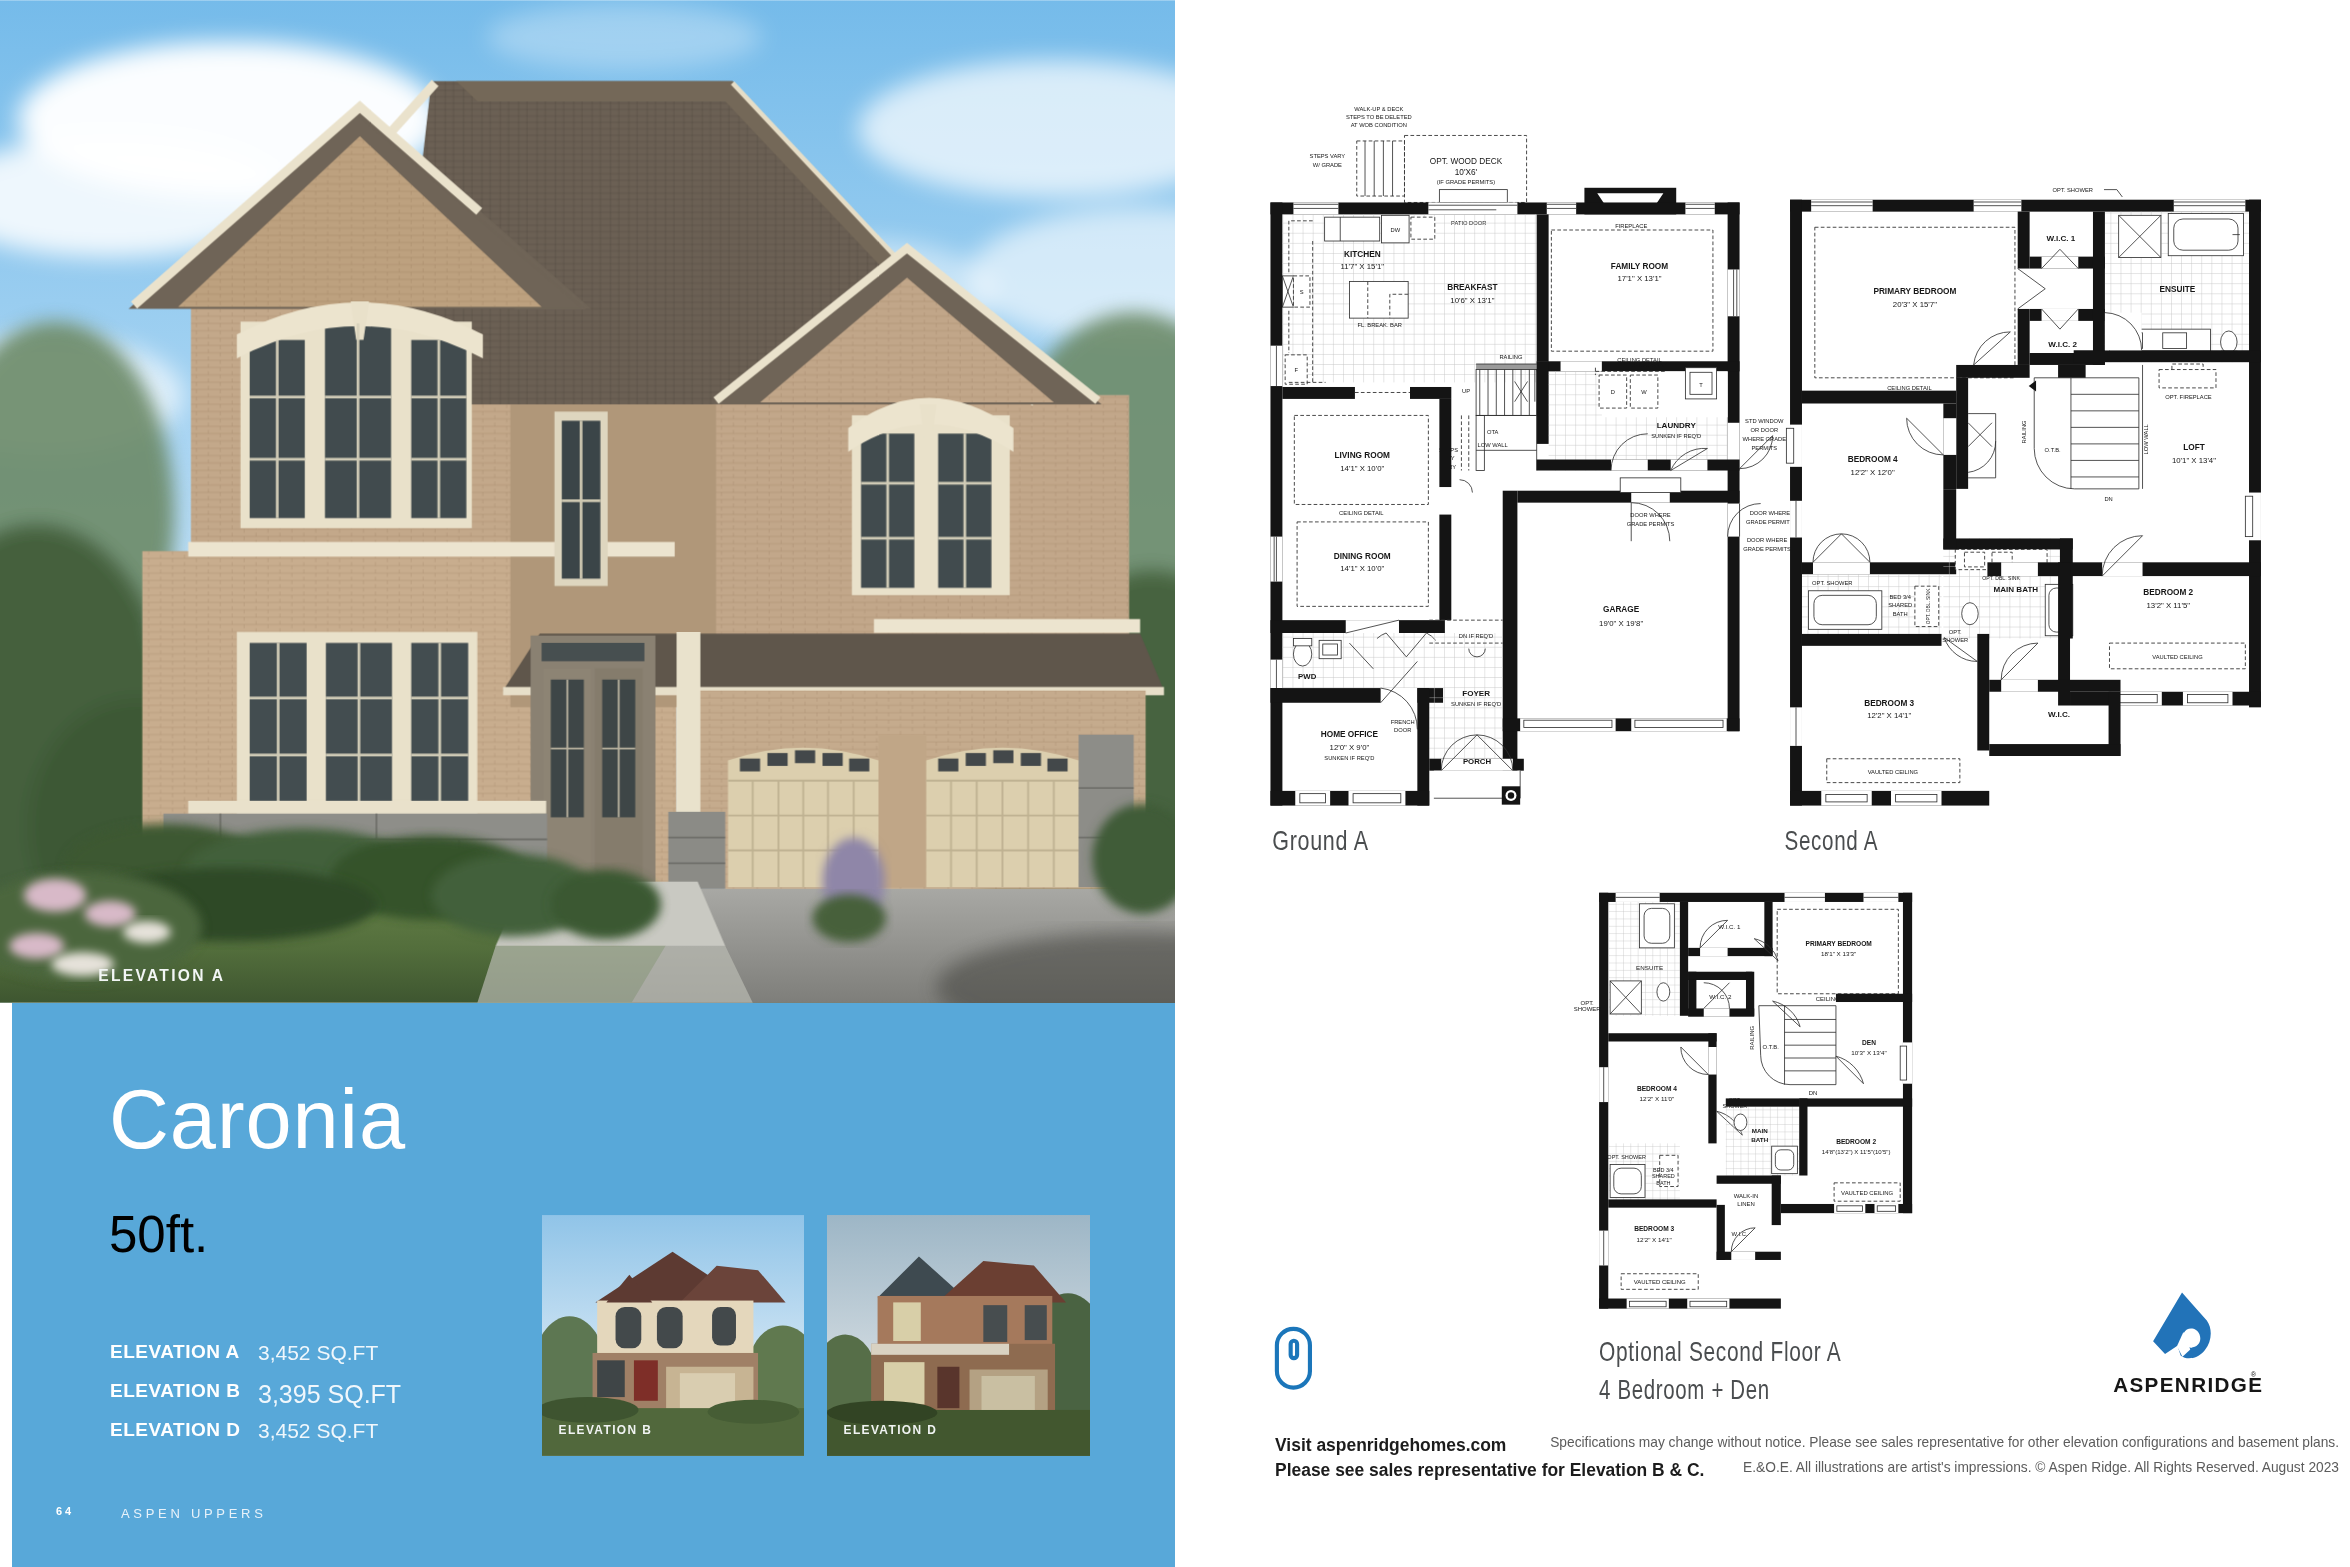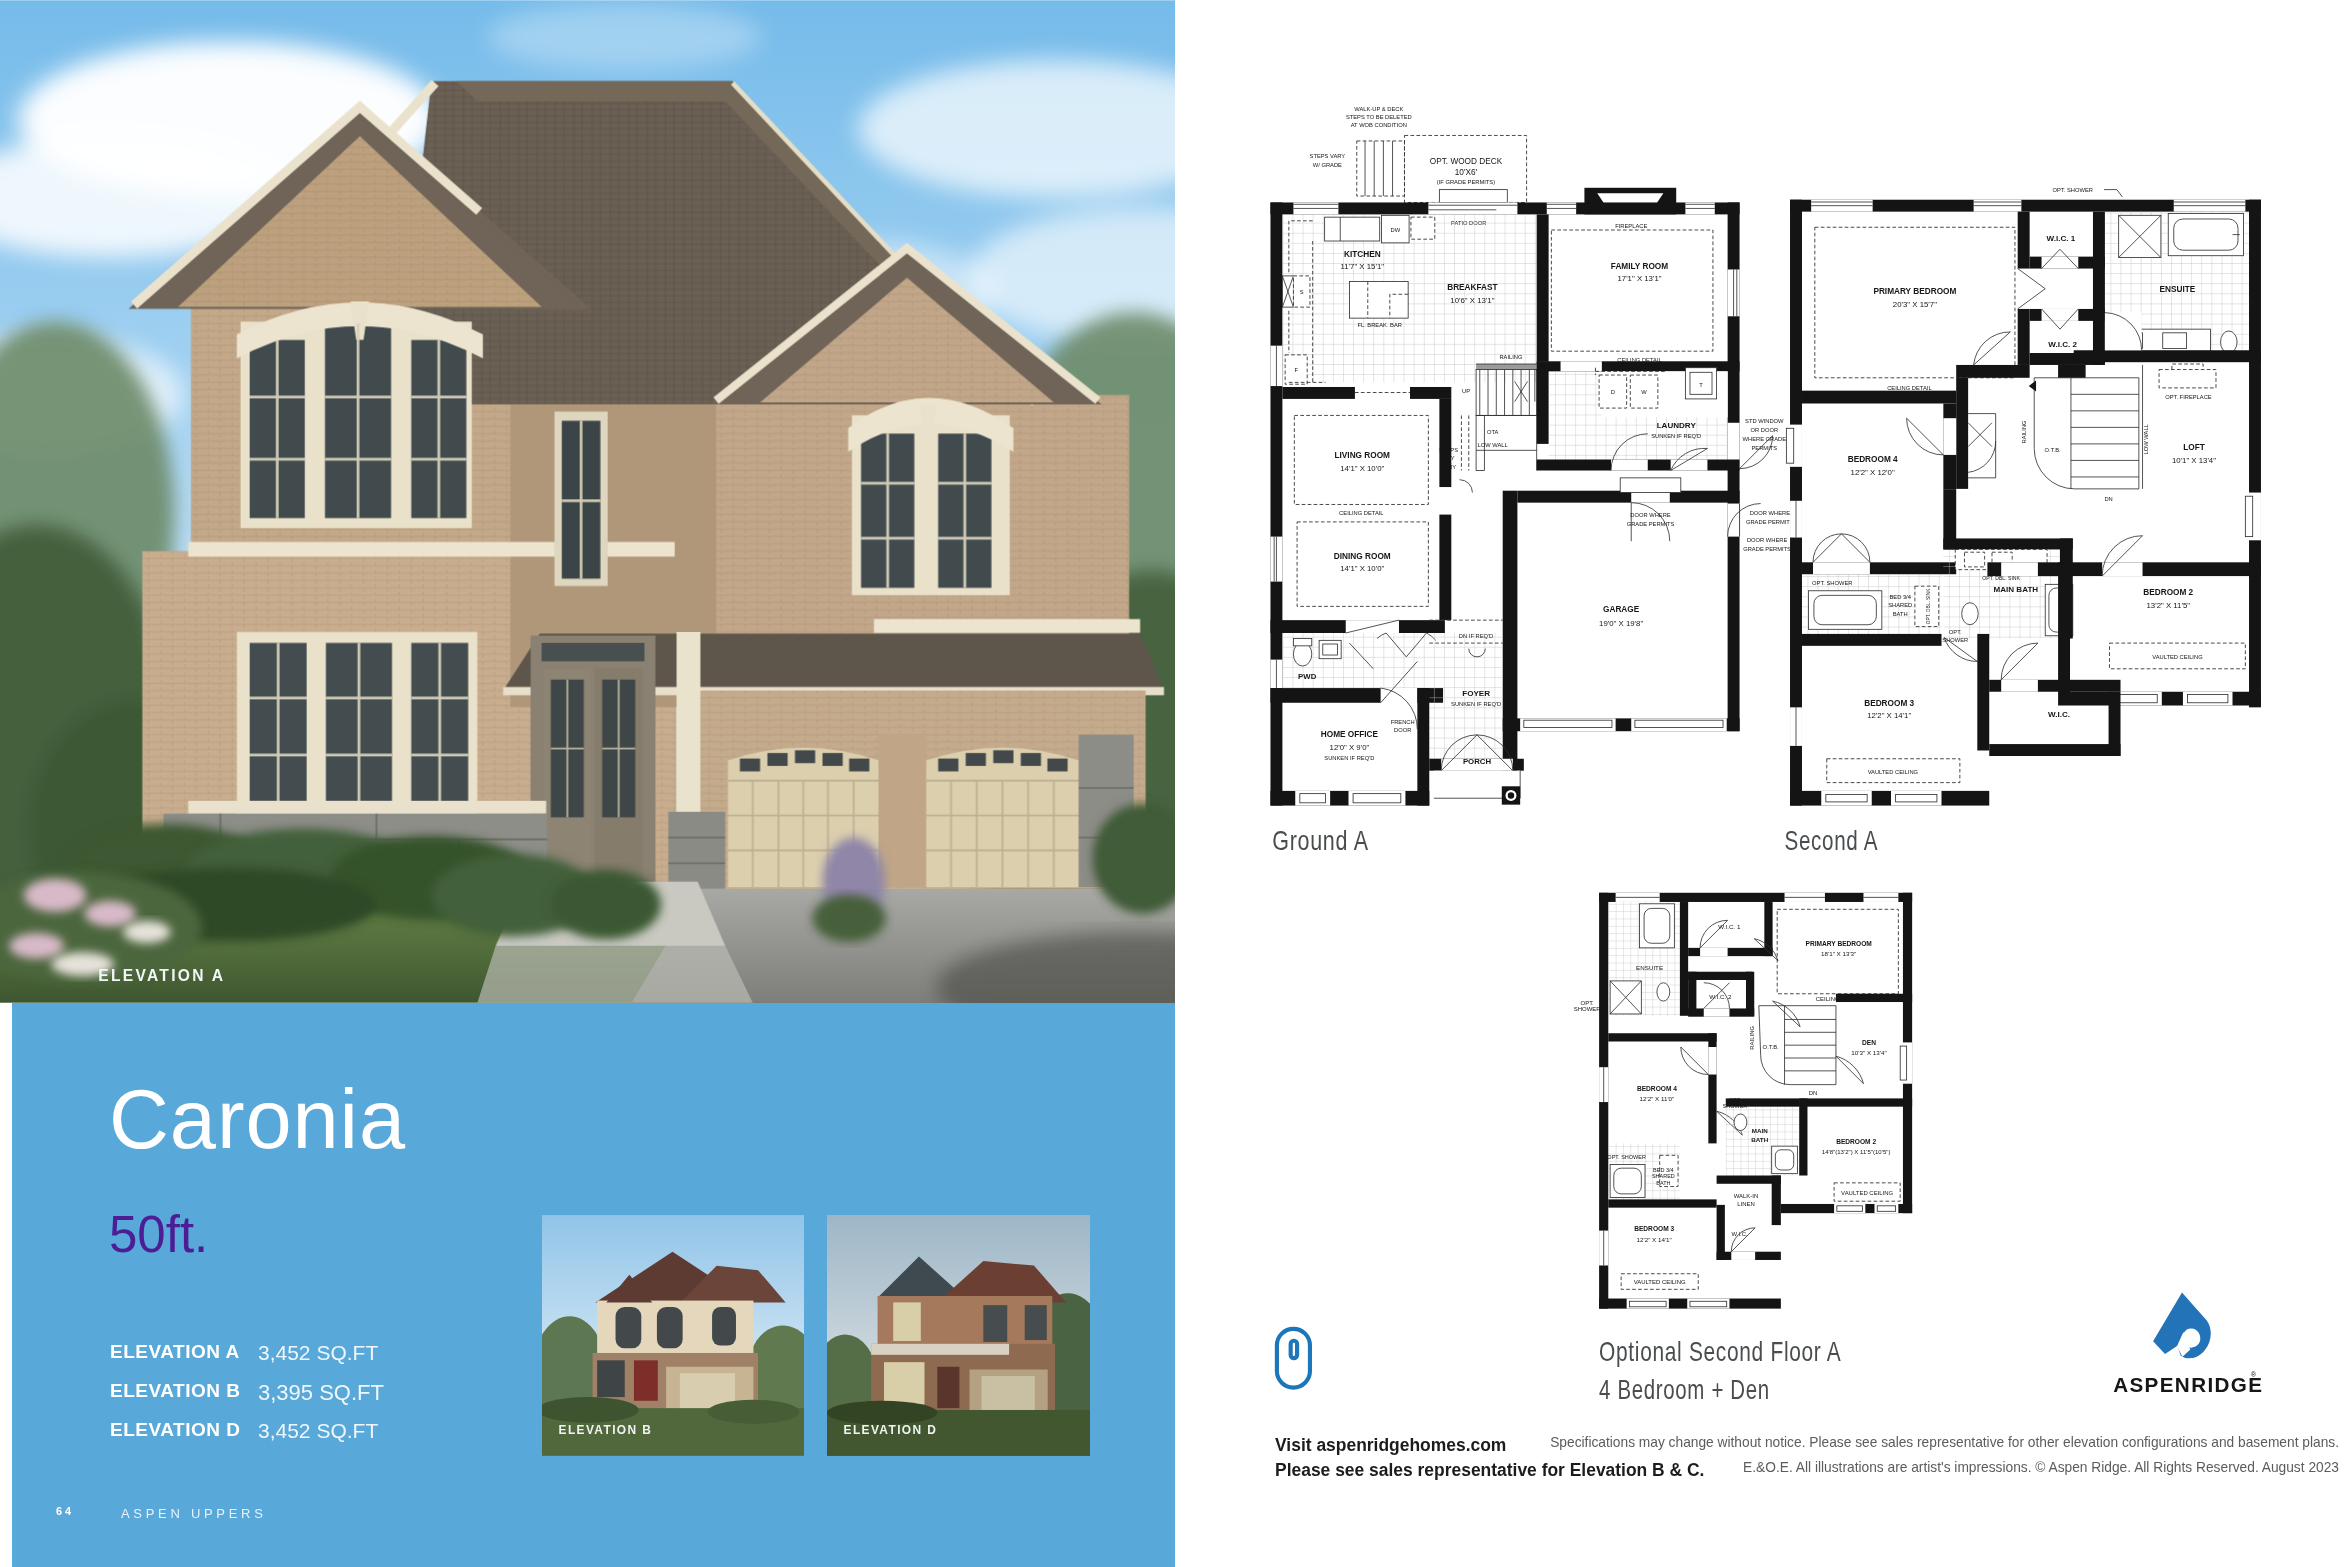--- a/index.html
+++ b/index.html
@@ -291,27 +291,27 @@
 
 <text x="107" y="1068" font-size="17" letter-spacing="2.5" fill="#f2f6f5" font-weight="bold">ELEVATION A</text>
 </g>
       </svg>
 </div>
 
 <div id="bluepanel">
 
 <div style="position:absolute;left:97px;top:69px;color:#ffffff;font-size:83px;letter-spacing:0.9px;font-weight:400">Caronia</div>
 
-<div style="position:absolute;left:97px;top:202px;color:#4c1d95;font-size:51px;font-weight:400">50ft.</div>
+<div style="position:absolute;left:97px;top:202px;color:#000000;font-size:51px;font-weight:400">50ft.</div>
 
 <div style="position:absolute;left:98px;top:338px;color:#ffffff;font-size:19px;font-weight:bold;letter-spacing:0.5px">ELEVATION A</div>
 <div style="position:absolute;left:246px;top:338px;color:#f0f7fc;font-size:21px">3,452 SQ.FT</div>
 
 <div style="position:absolute;left:98px;top:377px;color:#ffffff;font-size:19px;font-weight:bold;letter-spacing:0.5px">ELEVATION B</div>
-<div style="position:absolute;left:246px;top:377px;color:#f0f7fc;font-size:22px">3,395 SQ.FT</div>
+<div style="position:absolute;left:246px;top:377px;color:#f0f7fc;font-size:25px">3,395 SQ.FT</div>
 
 <div style="position:absolute;left:98px;top:416px;color:#ffffff;font-size:19px;font-weight:bold;letter-spacing:0.5px">ELEVATION D</div>
 <div style="position:absolute;left:246px;top:416px;color:#f0f7fc;font-size:21px">3,452 SQ.FT</div>
 
 <div style="position:absolute;left:44px;top:502px;color:#ffffff;font-size:11px;font-weight:bold;letter-spacing:2.8px">64</div>
 
 <div style="position:absolute;left:109px;top:503px;color:#e8f2fa;font-size:13px;letter-spacing:3.7px">ASPEN UPPERS</div>
 
 <div style="position:absolute;left:530px;top:212px;width:262px;height:241px">
 <svg width="262" height="241" viewBox="0 0 285 262">

